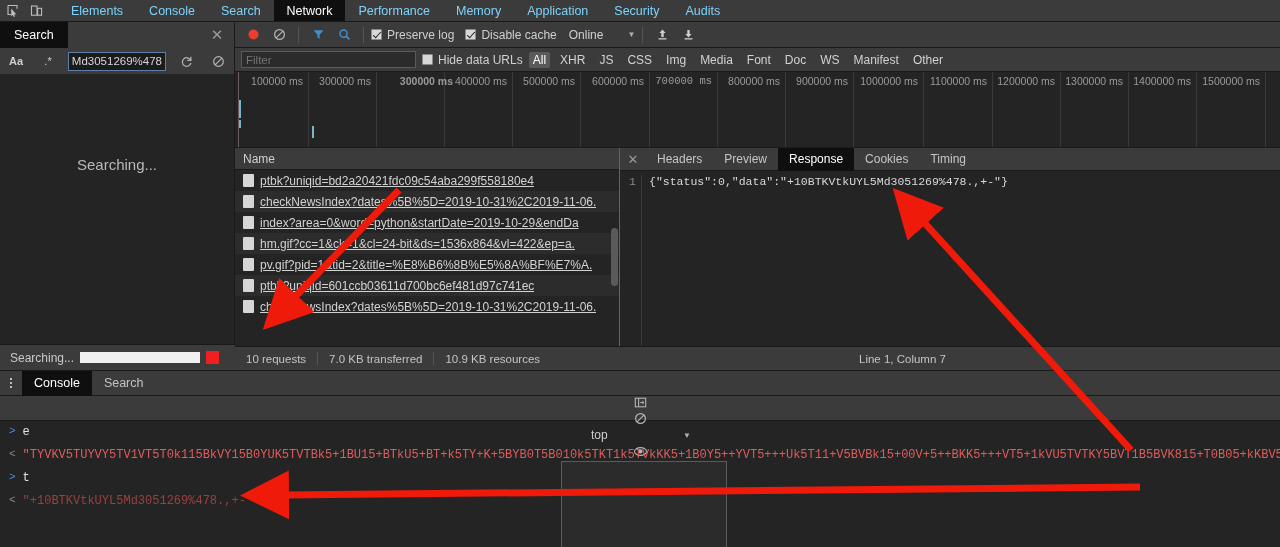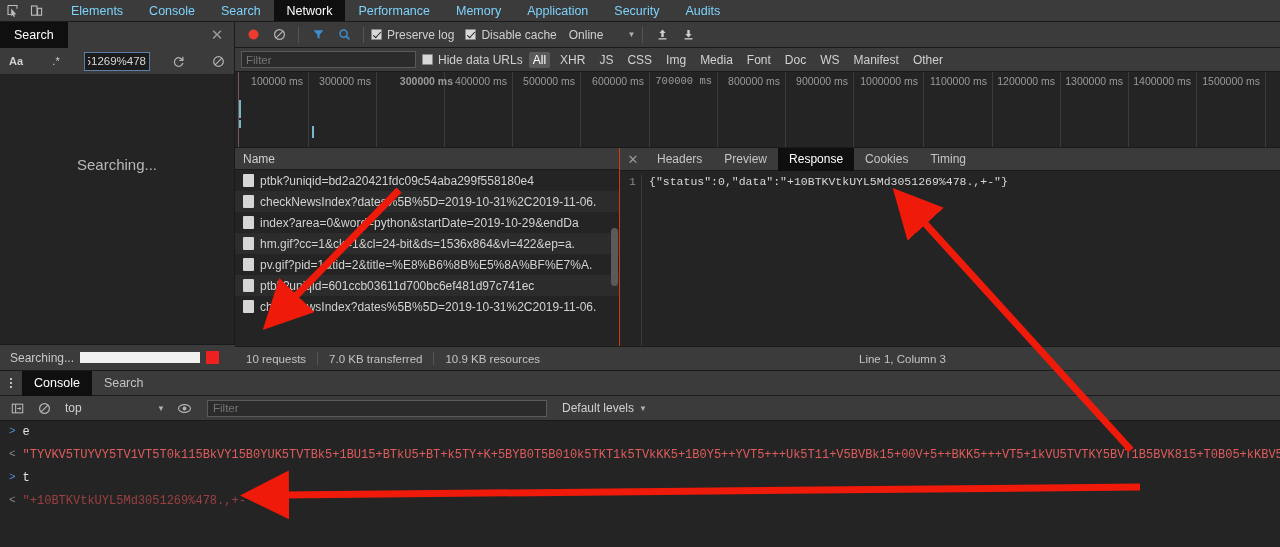--- a/index.html
+++ b/index.html
@@ -42,21 +42,21 @@
   .search-tab {
     background:#0f0f0f; color:#fff; height:26px; padding:0 14px;
     display:flex; align-items:center; font-size:12.5px; cursor:pointer;
   }
   .search-close {
     position:absolute; right:8px; top:0; height:26px; width:18px;
     display:flex; align-items:center; justify-content:center;
     color:#9a9a9a; font-size:15px; cursor:pointer;
   }
   .search-inputrow {
-    height:26px; display:flex; align-items:center; gap:16px;
+    height:26px; display:flex; align-items:center; gap:8px;
     background:#3b3b3b; padding:0 4px;
   }
   .sq-btn {
     width:24px; height:20px; display:flex; align-items:center;
     justify-content:center; color:#b4b4b4; cursor:pointer; font-size:11px;
   }
   .search-field {
     flex:1; height:19px; background:#1b1b1b;
     border:1px solid #5b7fa6; color:#d6d6d6;
     font-family:"Liberation Sans", sans-serif; font-size:11.5px;
@@ -141,21 +141,21 @@
               display:flex; flex-direction:column; }
   .req-head {
     height:22px; background:#3b3b3b; display:flex; align-items:center;
     padding-left:8px; color:#d0d0d0; font-size:12px;
     border-bottom:1px solid #1a1a1a;
   }
   .req-rows { flex:1; overflow:hidden; position:relative; }
   .req-row {
     height:21px; display:flex; align-items:center; gap:6px;
     padding-left:8px; font-size:12px; color:#d2d2d2;
-    white-space:nowrap; overflow:hidden; cursor:pointer;
+    white-space:nowrap; overflow:hidden; cursor:pointer;text-decoration:underline;
   }
   .req-row.alt { background:#2c2c2c; }
   .doc-ico {
     width:11px; height:13px; background:#d6d6d6; flex:0 0 auto;
     border-radius:1px;
   }
   .req-name { overflow:hidden; text-overflow:clip; }
   .scroll-thumb {
     position:absolute; right:1px; top:58px; width:7px; height:58px;
     background:#5a5a5a; border-radius:4px;
@@ -207,21 +207,21 @@
   }
   .kebab i { width:2px; height:2px; background:#bdbdbd; display:block; }
   .dwtab {
     padding:0 12px; height:25px; display:flex; align-items:center;
     font-size:12.5px; color:#c2c2c2; cursor:pointer;
   }
   .dwtab.active { background:#0f0f0f; color:#ffffff; }
 
   .console-toolbar {
     height:25px; background:#3b3b3b; display:flex; align-items:center;
-    padding:0 5px; gap:3px; border-bottom:1px solid #1a1a1a;
+    padding:0 5px; gap:3px; border-bottom:1px solid #1a1a1a;flex-direction:column;
   }
   .ctx-sel {
     display:flex; align-items:center; width:110px; color:#d0d0d0;
     font-size:12px; cursor:pointer; padding-left:6px;
   }
   .ctx-sel .caret { margin-left:auto; padding-right:4px; }
   .console-filter {
     flex:0 0 340px; height:17px; background:#2b2b2b; border:1px solid #5a5a5a;
     color:#cfcfcf; font-size:11.5px; padding:0 5px; outline:none;
     margin-left:8px; font-family:"Liberation Sans", sans-serif;
@@ -501,21 +501,21 @@
       </div>
     </div>
 
     <div class="net-status">
       <span class="st-item">10 requests</span>
       <span class="st-div"></span>
       <span class="st-item">7.0 KB transferred</span>
       <span class="st-div"></span>
       <span class="st-item">10.9 KB resources</span>
       <span style="flex:1"></span>
-      <span class="st-item" style="width:432px;">Line 1, Column 3</span>
+      <span class="st-item" style="width:432px;">Line 1, Column 7</span>
     </div>
   </div>
 
   <div class="drawer">
     <div class="drawer-tabs">
       <div class="kebab">
           <i></i>
           <i></i>
           <i></i>
         </div>

